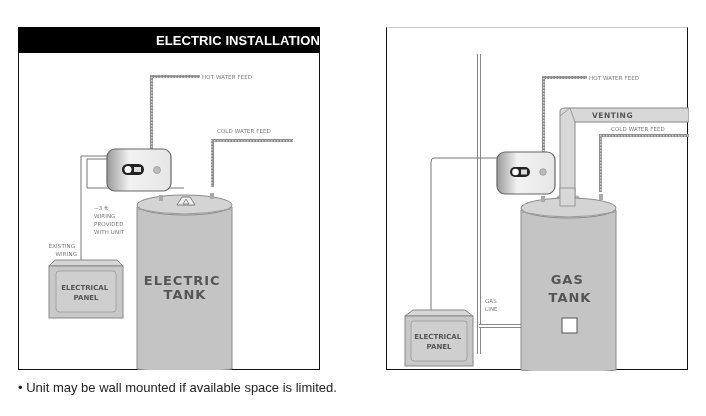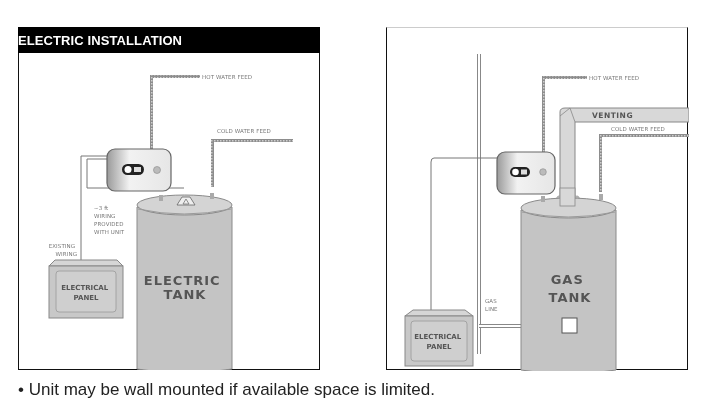--- a/index.html
+++ b/index.html
@@ -1,22 +1,22 @@
 <!DOCTYPE html>
 <html><head>
 <meta charset="utf-8">
 <style>
   html, body { margin: 0; padding: 0; background: #ffffff; }
   body { width: 706px; height: 416px; position: relative; overflow: hidden; font-family: "Liberation Sans", sans-serif; }
   .panel { position: absolute; top: 27px; width: 302px; height: 343px; border: 1px solid #111; border-top: none; box-sizing: border-box; background: #fff; }
   .panel.left { left: 18px; }
   .panel.right { left: 386px; border-top: 1px solid #ccc; }
-  .panel-header { position: absolute; top: 0; left: -1px; right: -1px; height: 26px; background: #000; color: #fff; font-weight: bold; font-size: 13px; text-align: left; line-height: 28px; letter-spacing: 0.1px; }
+  .panel-header { position: absolute; top: 0; left: -1px; right: -1px; height: 26px; background: #000; color: #fff; font-weight: bold; font-size: 13px; text-align: right; line-height: 28px; letter-spacing: 0.1px; }
   .panel svg { position: absolute; top: 26px; left: 0; }
-  .note { position: absolute; left: 18px; top: 380px; font-size: 17px; color: #222; }
+  .note { position: absolute; left: 18px; top: 380px; font-size: 13px; color: #222; }
   .lbl { font-family: "DejaVu Sans", sans-serif; fill: #777; font-size: 5.5px; letter-spacing: 0.1px; }
   .tanklbl { font-family: "DejaVu Sans", sans-serif; fill: #555; font-size: 13px; font-weight: bold; letter-spacing: 1px; }
   .panellbl { font-family: "DejaVu Sans", sans-serif; fill: #555; font-size: 7px; font-weight: bold; }
   .ventlbl { font-family: "DejaVu Sans", sans-serif; fill: #555; font-size: 7.5px; font-weight: bold; letter-spacing: 0.5px; }
 </style>
 </head>
 <body>
 
 <svg width="0" height="0" style="position:absolute">
   <defs>

